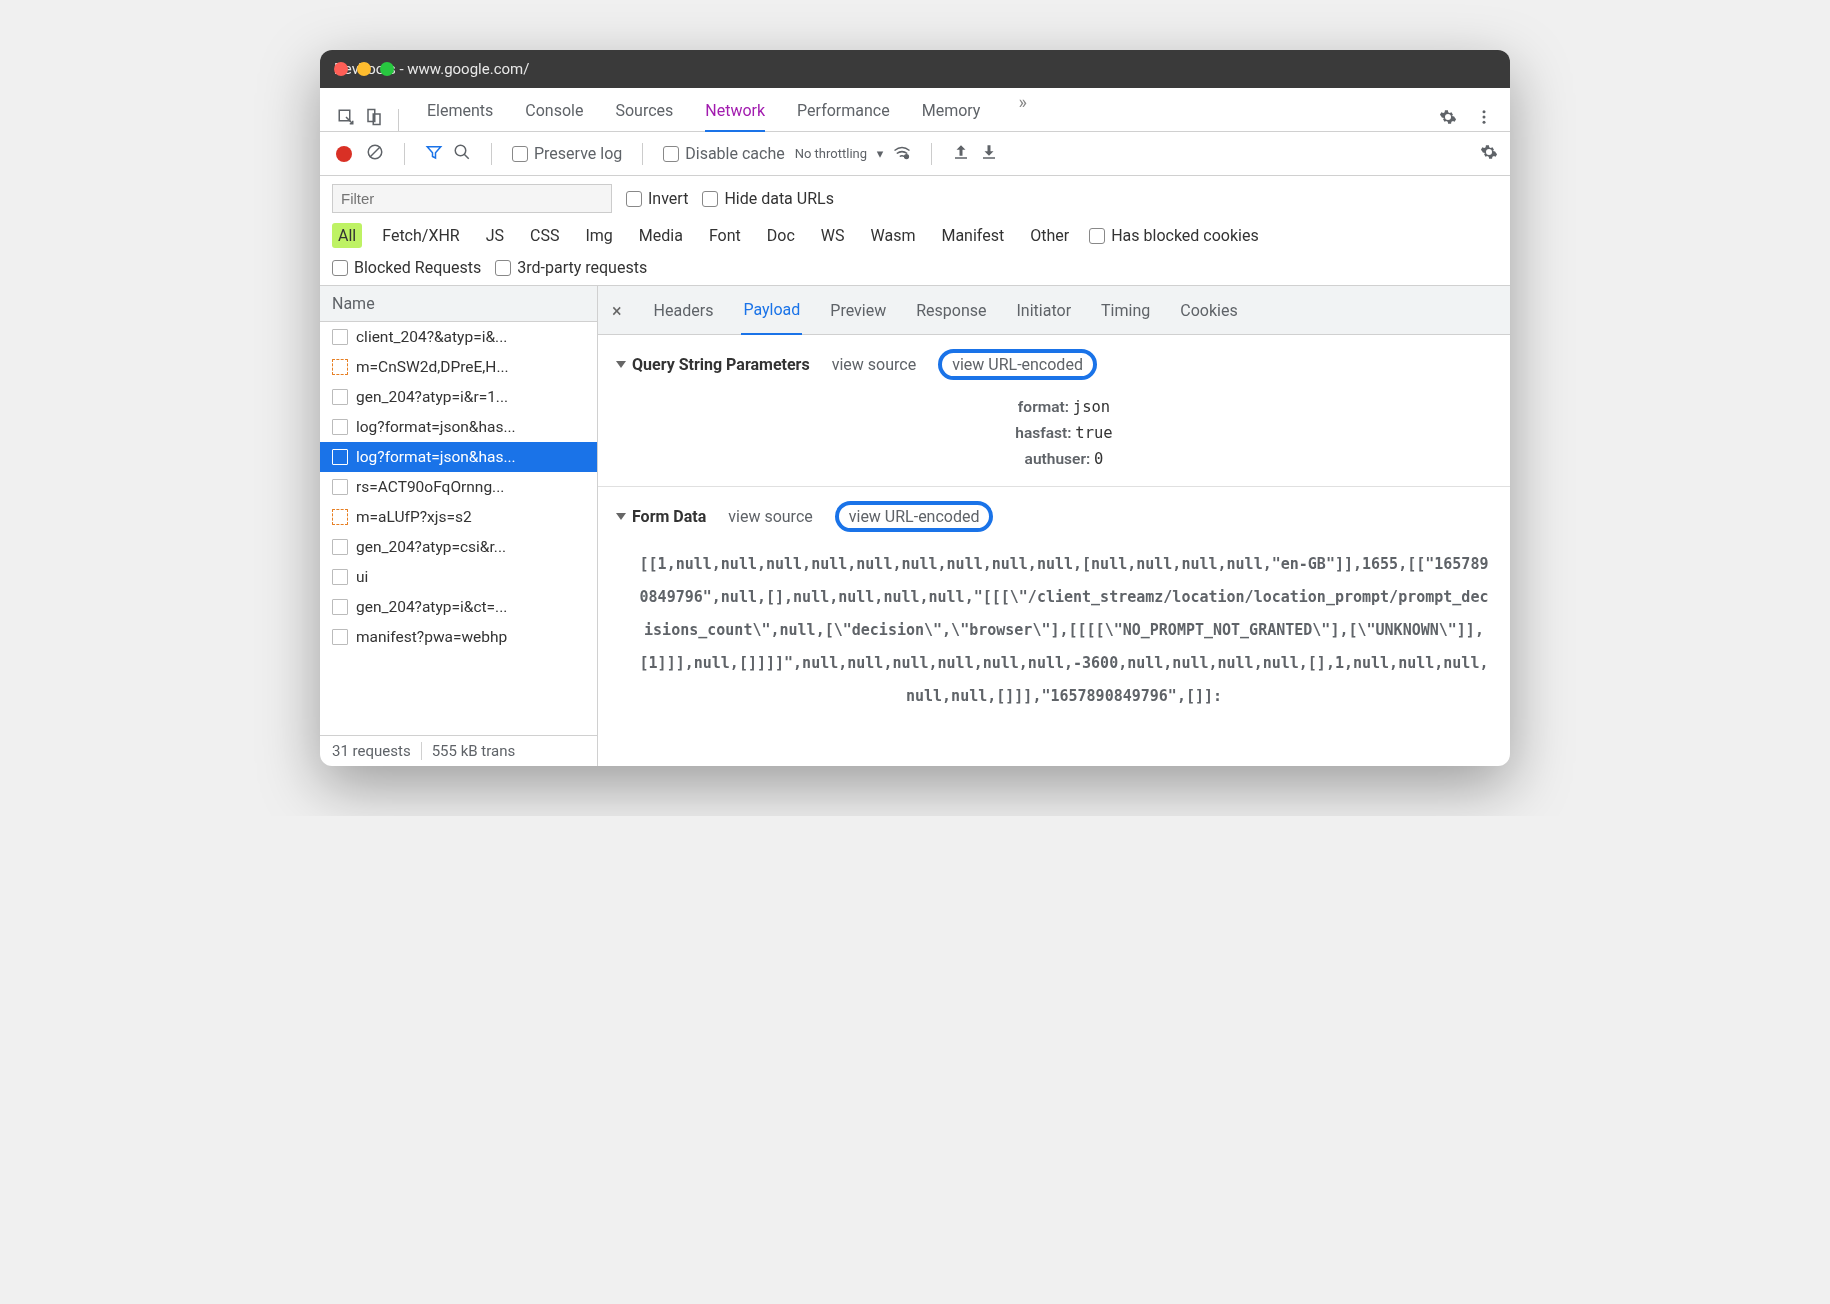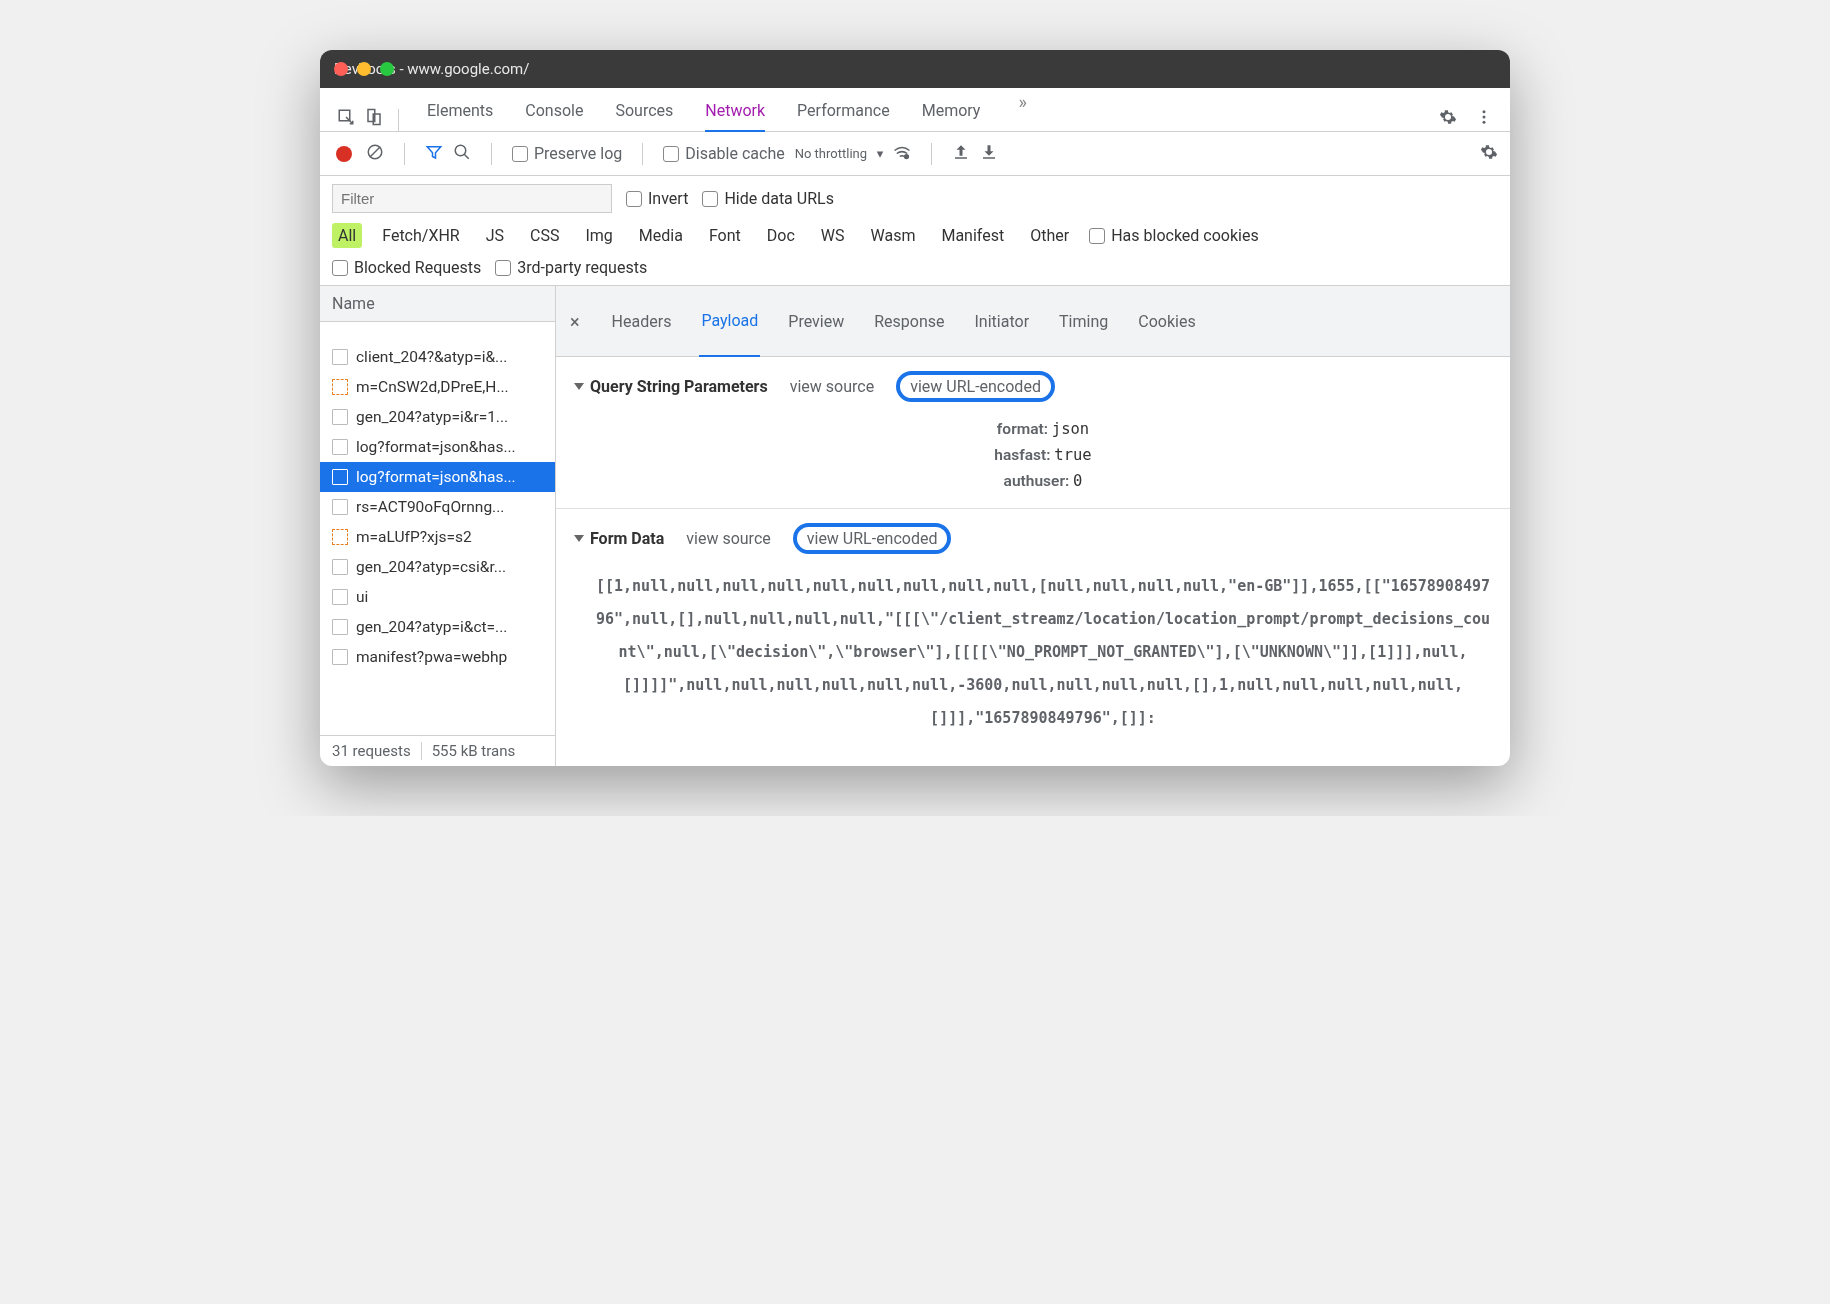--- a/index.html
+++ b/index.html
@@ -185,25 +185,24 @@
   background: #bef264;
   border-radius: 3px;
 }
 
 .content {
   display: flex;
   height: 480px;
 }
 
 .request-list {
-  width: 236px;
+  width: 278px;
   border-right: 1px solid #d0d0d0;
   display: flex;
   flex-direction: column;
-  gap: 20px;
 }
 
 .list-header {
   background: #f1f3f4;
   border-bottom: 1px solid #d0d0d0;
   padding: 8px 12px;
   font-size: 16px;
   color: #5f6368;
 }
 
@@ -285,21 +284,21 @@
 
 .detail-tabs .close-btn {
   font-size: 18px;
   color: #666;
   cursor: pointer;
   padding: 8px 4px;
 }
 
 .dtab {
   cursor: pointer;
-  padding: 25px 2px;
+  padding: 14px 2px;
 }
 
 .dtab.active {
   color: #1a73e8;
   border-bottom: 2.5px solid #1a73e8;
   margin-bottom: -1px;
 }
 
 .detail-body {
   flex: 1;

